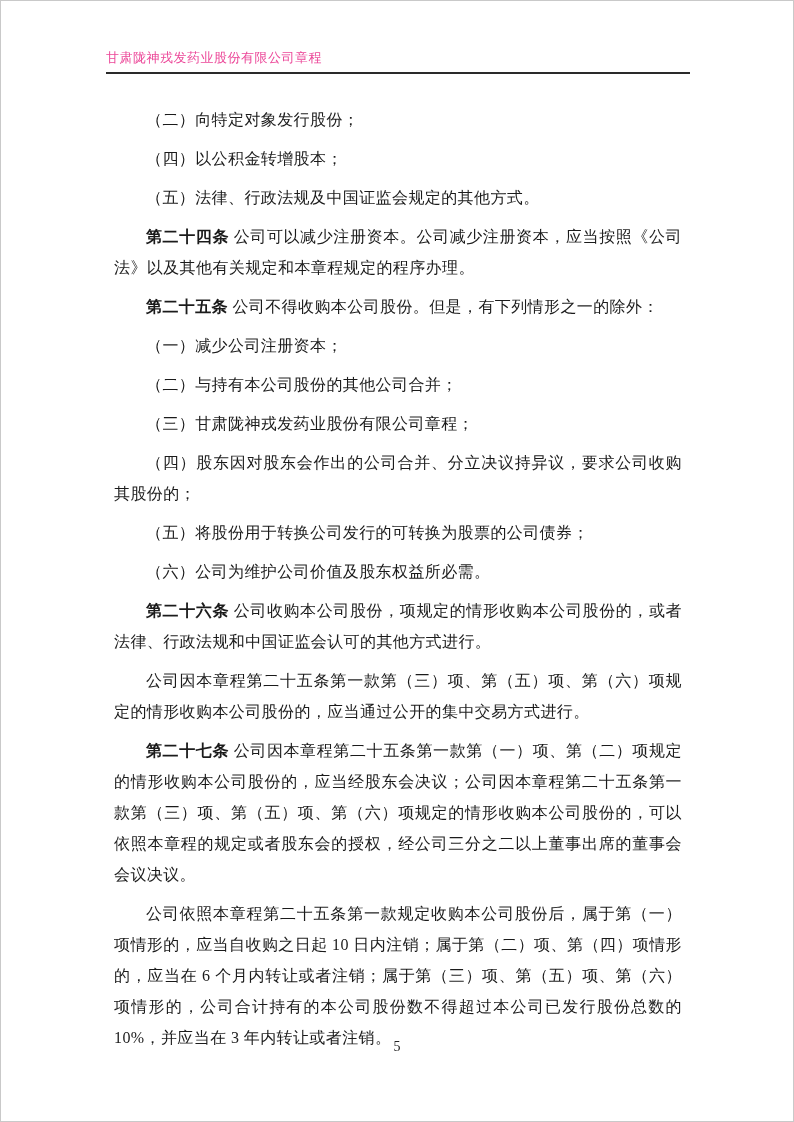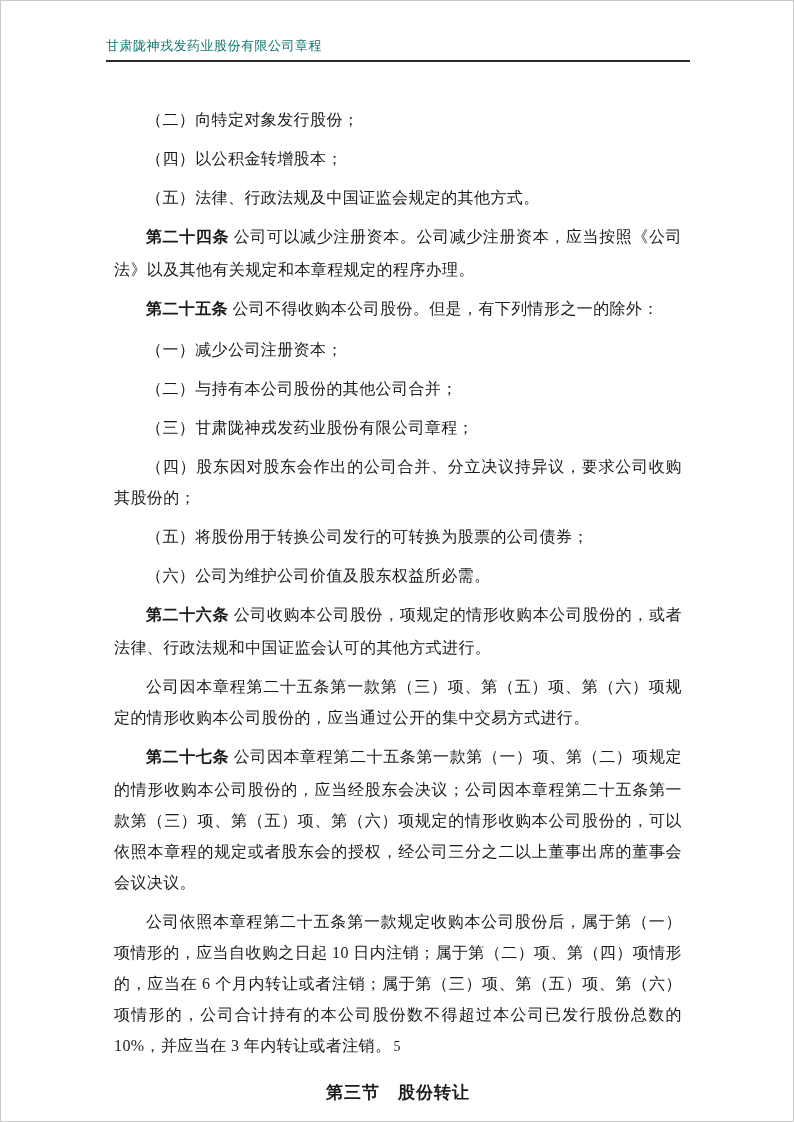--- a/index.html
+++ b/index.html
@@ -15,25 +15,25 @@
     color: #1b1b1b;
   }
   .page-header {
     position: absolute;
     top: 0;
     left: 105px;
     width: 584px;
   }
   .header-title {
     display: block;
-    padding-top: 36px;
+    padding-top: 48px;
     font-size: 13px;
     line-height: 18px;
     letter-spacing: 0.5px;
-    color: #0f766e;
+    color: #ec4899;
   }
   .header-rule {
     margin-top: 5px;
     border: none;
     border-bottom: 2px solid #2a2a2a;
     height: 0;
   }
   .content {
     position: absolute;
     top: 95px;
@@ -41,21 +41,21 @@
     width: 584px;
     font-size: 16px;
     line-height: 31px;
     letter-spacing: 0.4px;
     text-align: justify;
   }
   p.para {
     margin: 8px;
     text-indent: 2em;
   }
-  b.term { font-weight: bold; font-family: Liberation Mono, monospace; }
+  b.term { font-weight: bold; }
   h2.section-heading {
     margin: 16px 0 0 0;
     text-align: center;
     font-size: 17px;
     font-weight: bold;
     letter-spacing: 1px;
     line-height: 31px;
   }
   .page-footer {
     position: absolute;
@@ -87,20 +87,19 @@
     <p class="para"><span>（二）与持有本公司股份的其他公司合并；</span></p>
     <p class="para"><span>（三）甘肃陇神戎发药业股份有限公司章程；</span></p>
     <p class="para"><span>（四）股东因对股东会作出的公司合并、分立决议持异议，要求公司收购其股份的；</span></p>
     <p class="para"><span>（五）将股份用于转换公司发行的可转换为股票的公司债券；</span></p>
     <p class="para"><span>（六）公司为维护公司价值及股东权益所必需。</span></p>
     <p class="para"><b class="term">第二十六条</b><span> 公司收购本公司股份，项规定的情形收购本公司股份的，或者法律、行政法规和中国证监会认可的其他方式进行。</span></p>
     <p class="para"><span>公司因本章程第二十五条第一款第（三）项、第（五）项、第（六）项规定的情形收购本公司股份的，应当通过公开的集中交易方式进行。</span></p>
     <p class="para"><b class="term">第二十七条</b><span> 公司因本章程第二十五条第一款第（一）项、第（二）项规定的情形收购本公司股份的，应当经股东会决议；公司因本章程第二十五条第一款第（三）项、第（五）项、第（六）项规定的情形收购本公司股份的，可以依照本章程的规定或者股东会的授权，经公司三分之二以上董事出席的董事会会议决议。</span></p>
     <p class="para"><span>公司依照本章程第二十五条第一款规定收购本公司股份后，属于第（一）项情形的，应当自收购之日起 10 日内注销；属于第（二）项、第（四）项情形的，应当在 6 个月内转让或者注销；属于第（三）项、第（五）项、第（六）项情形的，公司合计持有的本公司股份数不得超过本公司已发行股份总数的 10%，并应当在 3 年内转让或者注销。</span></p>
 
-    <h2 class="section-heading">第三节　股份转让</h2>
   </div>
 
   <div class="page-footer">
     <span>5</span>
   </div>
 
 </div>
 
 </body></html>

